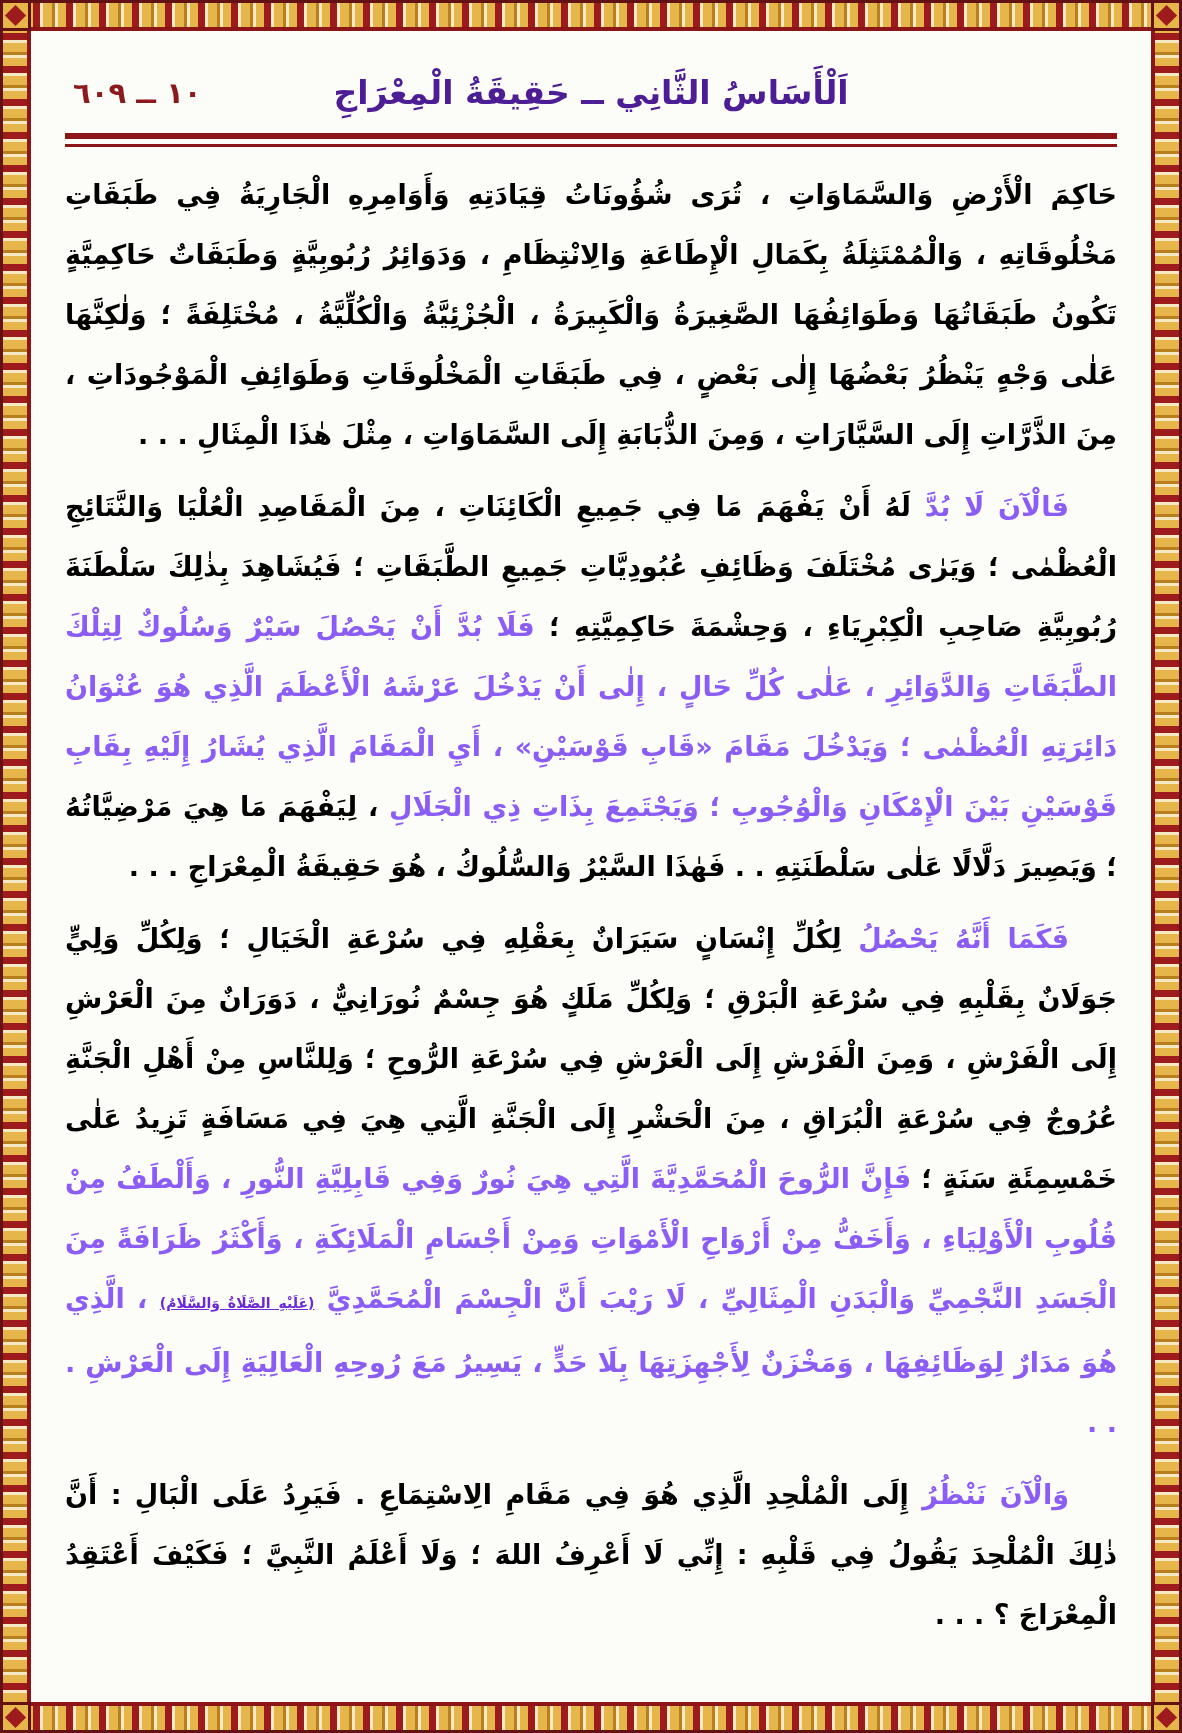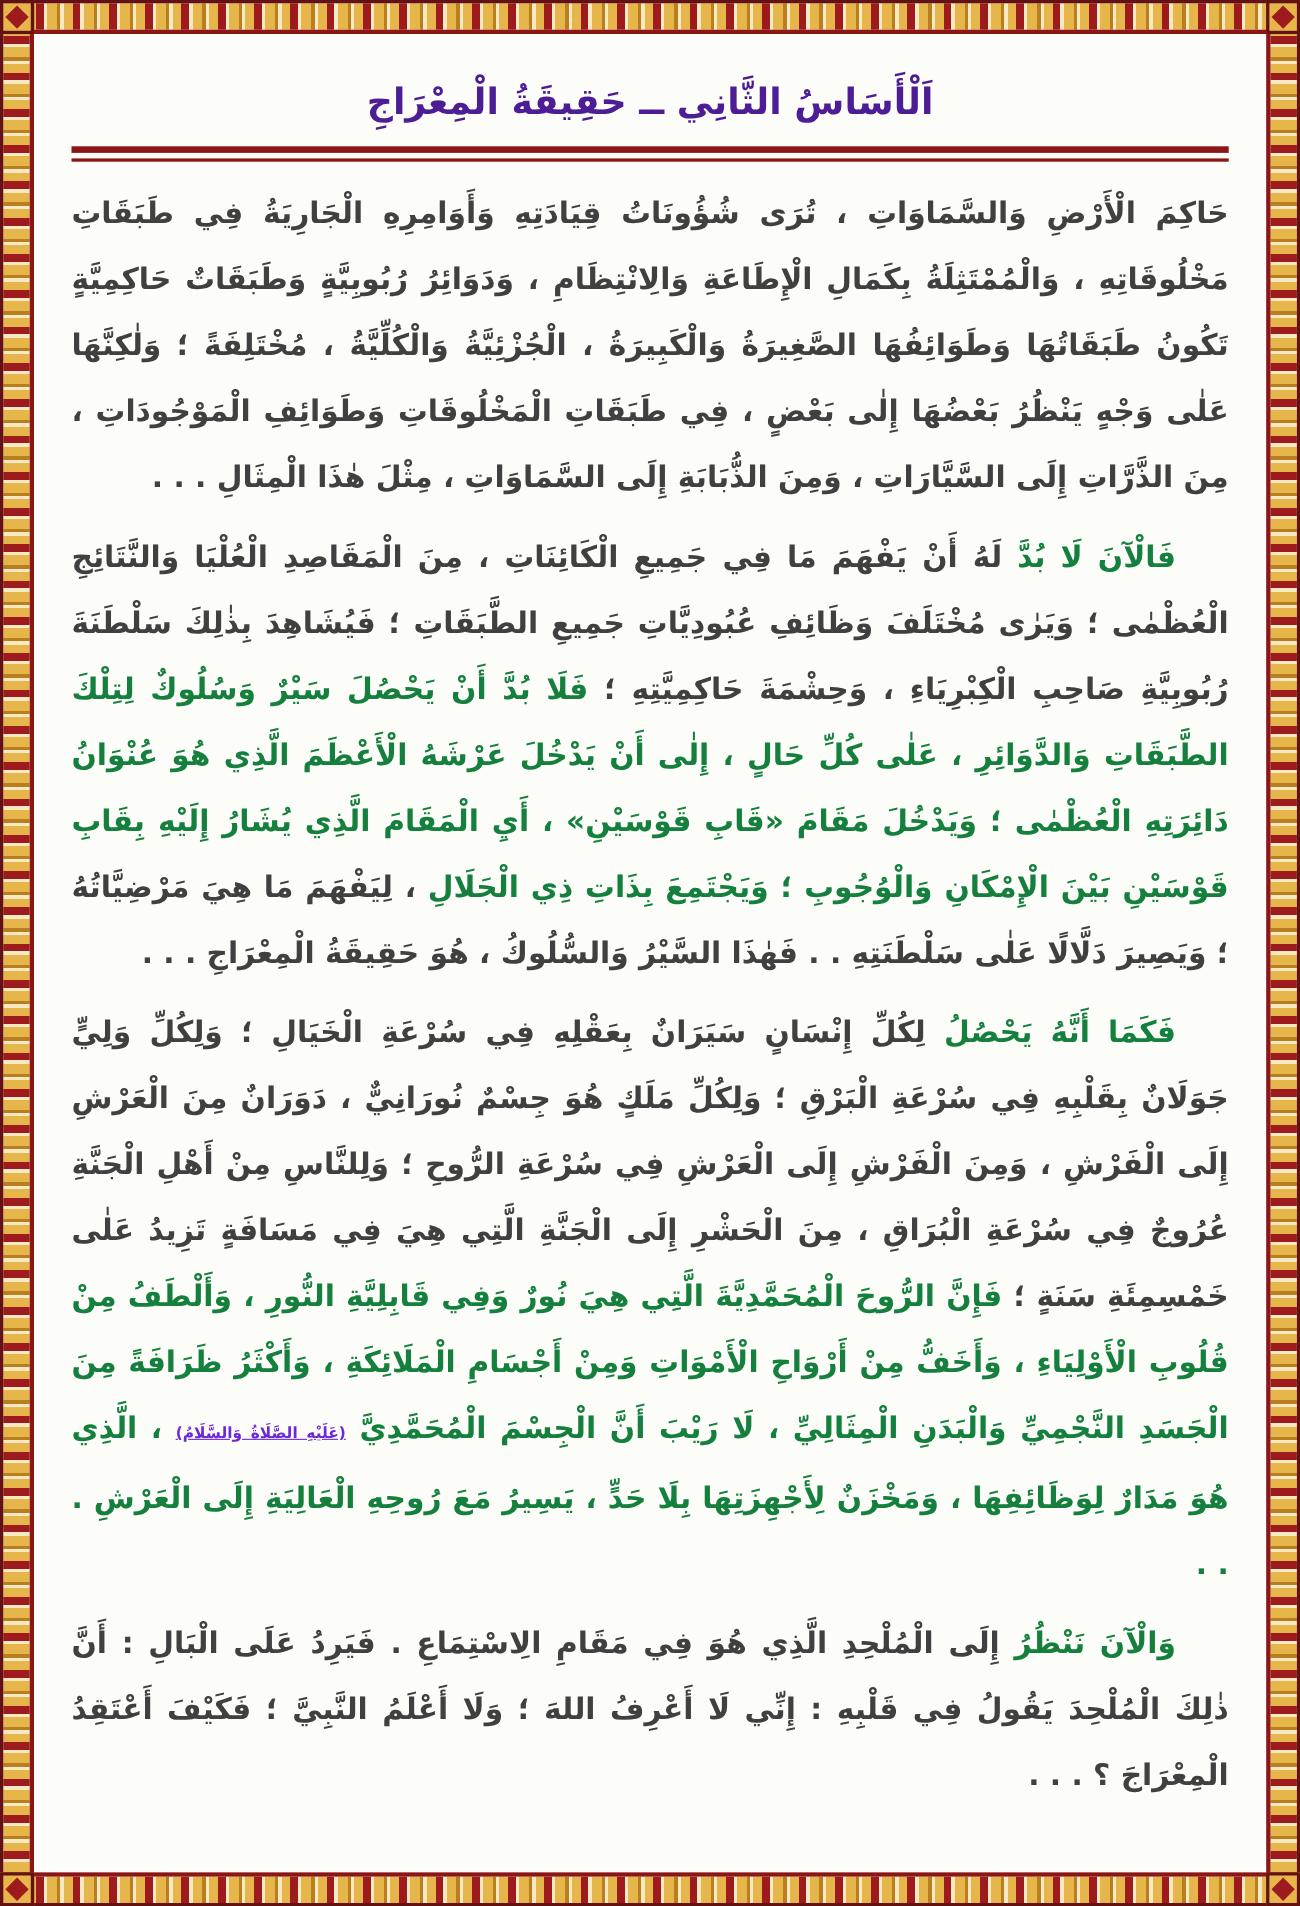--- a/index.html
+++ b/index.html
@@ -72,22 +72,22 @@
     margin-top:18px;
     font-size:27px;
     font-weight:600;
     line-height:60px;
     color:#181818;
     text-align:justify;
     text-justify:inter-word;
   }
   .para { margin:0 0 12px 0; }
   .para.indent { text-indent:48px; }
-  .run-ink { color:#404040; }
-  .run-red { color:#15803d; }
+  .run-ink { color:#000000; }
+  .run-red { color:#8b5cf6; }
   .run-honorific {
     color:#6d28d9;
     font-size:14px;
     font-weight:bold;
     letter-spacing:0;
     text-decoration:underline;
   }
 </style>
 </head>
 <body>
@@ -100,20 +100,21 @@
   <div class="strip v right"></div>
   <div class="corner tl"></div>
   <div class="corner tr"></div>
   <div class="corner bl"></div>
   <div class="corner br"></div>
 
   <div class="content">
 
     <div class="header">
       <div class="title">اَلْأَسَاسُ الثَّانِي ــ حَقِيقَةُ الْمِعْرَاجِ</div>
+      <div class="page-num">١٠ ــ ٦٠٩</div>
     </div>
 
     <div class="rule-thick"></div>
     <div class="rule-thin"></div>
 
     <div class="body-text">
         <div class="para"><span class="run-ink">حَاكِمَ الْأَرْضِ وَالسَّمَاوَاتِ ، تُرَى شُؤُونَاتُ قِيَادَتِهِ وَأَوَامِرِهِ الْجَارِيَةُ فِي طَبَقَاتِ مَخْلُوقَاتِهِ ، وَالْمُمْتَثِلَةُ بِكَمَالِ الْإِطَاعَةِ وَالِانْتِظَامِ ، وَدَوَائِرُ رُبُوبِيَّةٍ وَطَبَقَاتٌ حَاكِمِيَّةٍ تَكُونُ طَبَقَاتُهَا وَطَوَائِفُهَا الصَّغِيرَةُ وَالْكَبِيرَةُ ، الْجُزْئِيَّةُ وَالْكُلِّيَّةُ ، مُخْتَلِفَةً ؛ وَلٰكِنَّهَا عَلٰى وَجْهٍ يَنْظُرُ بَعْضُهَا إِلٰى بَعْضٍ ، فِي طَبَقَاتِ الْمَخْلُوقَاتِ وَطَوَائِفِ الْمَوْجُودَاتِ ، مِنَ الذَّرَّاتِ إِلَى السَّيَّارَاتِ ، وَمِنَ الذُّبَابَةِ إِلَى السَّمَاوَاتِ ، مِثْلَ هٰذَا الْمِثَالِ . . .</span></div>
         <div class="para indent"><span class="run-red">فَالْآنَ لَا بُدَّ </span><span class="run-ink">لَهُ أَنْ يَفْهَمَ مَا فِي جَمِيعِ الْكَائِنَاتِ ، مِنَ الْمَقَاصِدِ الْعُلْيَا وَالنَّتَائِجِ الْعُظْمٰى ؛ وَيَرٰى مُخْتَلَفَ وَظَائِفِ عُبُودِيَّاتِ جَمِيعِ الطَّبَقَاتِ ؛ فَيُشَاهِدَ بِذٰلِكَ سَلْطَنَةَ رُبُوبِيَّةِ صَاحِبِ الْكِبْرِيَاءِ ، وَحِشْمَةَ حَاكِمِيَّتِهِ ؛ </span><span class="run-red">فَلَا بُدَّ أَنْ يَحْصُلَ سَيْرٌ وَسُلُوكٌ لِتِلْكَ الطَّبَقَاتِ وَالدَّوَائِرِ ، عَلٰى كُلِّ حَالٍ ، إِلٰى أَنْ يَدْخُلَ عَرْشَهُ الْأَعْظَمَ الَّذِي هُوَ عُنْوَانُ دَائِرَتِهِ الْعُظْمٰى ؛ وَيَدْخُلَ مَقَامَ «قَابِ قَوْسَيْنِ» ، أَيِ الْمَقَامَ الَّذِي يُشَارُ إِلَيْهِ بِقَابِ قَوْسَيْنِ بَيْنَ الْإِمْكَانِ وَالْوُجُوبِ ؛ وَيَجْتَمِعَ بِذَاتِ ذِي الْجَلَالِ</span><span class="run-ink"> ، لِيَفْهَمَ مَا هِيَ مَرْضِيَّاتُهُ ؛ وَيَصِيرَ دَلَّالًا عَلٰى سَلْطَنَتِهِ . . فَهٰذَا السَّيْرُ وَالسُّلُوكُ ، هُوَ حَقِيقَةُ الْمِعْرَاجِ . . .</span></div>
         <div class="para indent"><span class="run-red">فَكَمَا أَنَّهُ يَحْصُلُ </span><span class="run-ink">لِكُلِّ إِنْسَانٍ سَيَرَانٌ بِعَقْلِهِ فِي سُرْعَةِ الْخَيَالِ ؛ وَلِكُلِّ وَلِيٍّ جَوَلَانٌ بِقَلْبِهِ فِي سُرْعَةِ الْبَرْقِ ؛ وَلِكُلِّ مَلَكٍ هُوَ جِسْمٌ نُورَانِيٌّ ، دَوَرَانٌ مِنَ الْعَرْشِ إِلَى الْفَرْشِ ، وَمِنَ الْفَرْشِ إِلَى الْعَرْشِ فِي سُرْعَةِ الرُّوحِ ؛ وَلِلنَّاسِ مِنْ أَهْلِ الْجَنَّةِ عُرُوجٌ فِي سُرْعَةِ الْبُرَاقِ ، مِنَ الْحَشْرِ إِلَى الْجَنَّةِ الَّتِي هِيَ فِي مَسَافَةٍ تَزِيدُ عَلٰى خَمْسِمِئَةِ سَنَةٍ ؛ </span><span class="run-red">فَإِنَّ الرُّوحَ الْمُحَمَّدِيَّةَ الَّتِي هِيَ نُورٌ وَفِي قَابِلِيَّةِ النُّورِ ، وَأَلْطَفُ مِنْ قُلُوبِ الْأَوْلِيَاءِ ، وَأَخَفُّ مِنْ أَرْوَاحِ الْأَمْوَاتِ وَمِنْ أَجْسَامِ الْمَلَائِكَةِ ، وَأَكْثَرُ ظَرَافَةً مِنَ الْجَسَدِ النَّجْمِيِّ وَالْبَدَنِ الْمِثَالِيِّ ، لَا رَيْبَ أَنَّ الْجِسْمَ الْمُحَمَّدِيَّ </span><span class="run-honorific">(عَلَيْهِ الصَّلَاةُ وَالسَّلَامُ)</span><span class="run-red"> ، الَّذِي هُوَ مَدَارٌ لِوَظَائِفِهَا ، وَمَخْزَنٌ لِأَجْهِزَتِهَا بِلَا حَدٍّ ، يَسِيرُ مَعَ رُوحِهِ الْعَالِيَةِ إِلَى الْعَرْشِ . . .</span></div>
         <div class="para indent"><span class="run-red">وَالْآنَ نَنْظُرُ </span><span class="run-ink">إِلَى الْمُلْحِدِ الَّذِي هُوَ فِي مَقَامِ الِاسْتِمَاعِ . فَيَرِدُ عَلَى الْبَالِ : أَنَّ ذٰلِكَ الْمُلْحِدَ يَقُولُ فِي قَلْبِهِ : إِنِّي لَا أَعْرِفُ اللهَ ؛ وَلَا أَعْلَمُ النَّبِيَّ ؛ فَكَيْفَ أَعْتَقِدُ الْمِعْرَاجَ ؟ . . .</span></div>

